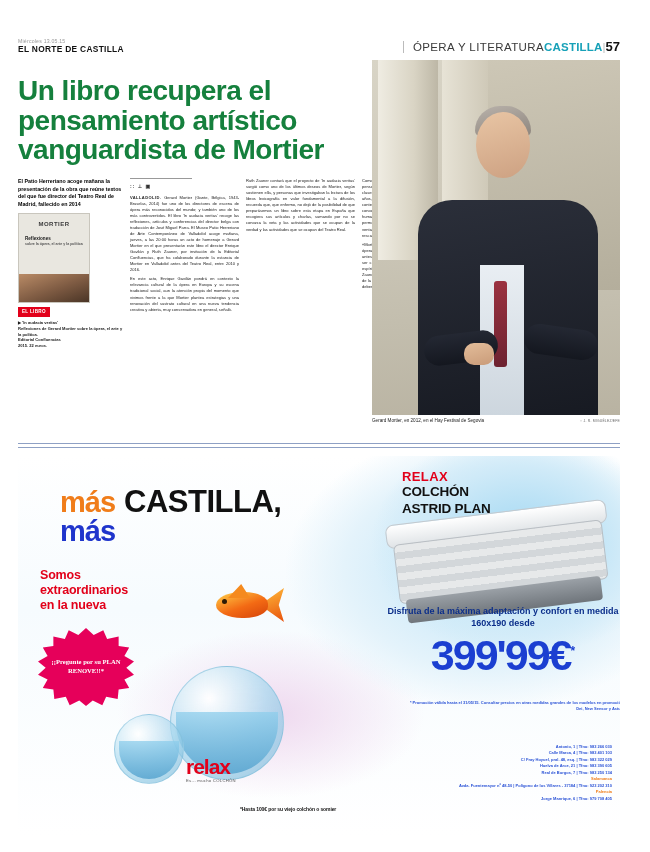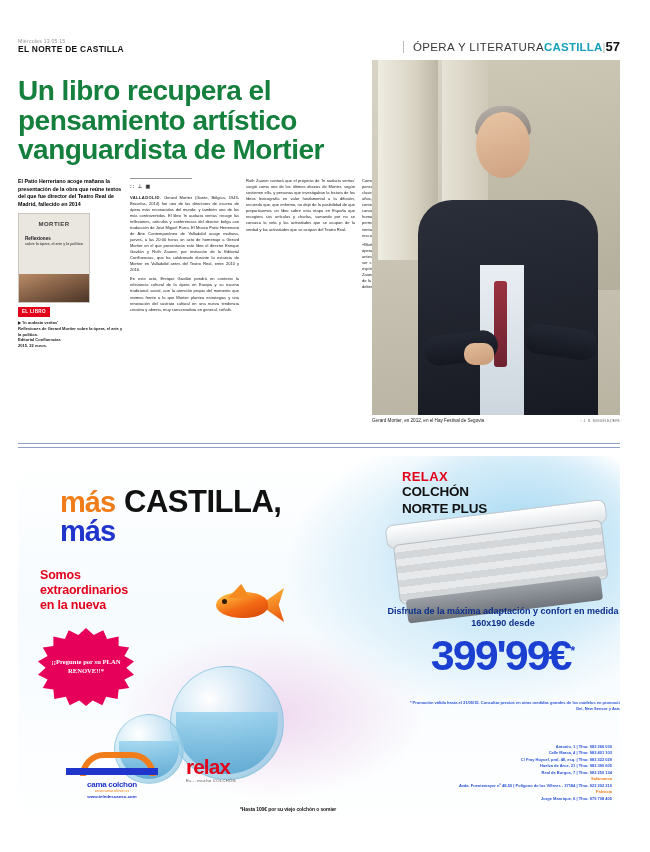--- a/index.html
+++ b/index.html
@@ -293,44 +293,35 @@
     <div class="bowl-big">
         <div class="water"></div>
       </div>
     <div class="bowl-sm">
         <div class="water"></div>
       </div>
 
     <div class="ad-brand">
       <div class="ad-relax">RELAX</div>
       <div class="ad-model">COLCHÓN</div>
-      <div class="ad-model">NORTE PLUS</div>
+      <div class="ad-model">ASTRID PLAN</div>
     </div>
 
     <div class="mattress">
       <div class="mat-top"></div>
       <div class="mat-body"></div>
       <div class="mat-base"></div>
     </div>
 
     <div class="ad-offer">Disfruta de la máxima adaptación y confort en medida 160x190 desde</div>
     <div class="ad-price">
       <span>399'99€</span><sup>*</sup>
     </div>
     <div class="ad-fine">* Promoción válida hasta el 31/05/15. Consultar precios en otras medidas grandes de los modelos en promoción: Vita Dei, New Sensor y Astur Baja.</div>
 
-    <div class="logo-cama">
-      <div class="lc-mark">
-        <div class="lc-arc"></div>
-        <div class="lc-bar"></div>
-      </div>
-      <div class="lc-name">cama colchon</div>
-      <div class="lc-url">www.camacolchon.es</div>
-      <div class="lc-url2">www.teledescanso.com</div>
-    </div>
 
     <div class="logo-relax">
       <div class="lr-name">relax</div>
       <div class="lr-tag">Es... mucho COLCHÓN</div>
     </div>
 
     <div class="ad-stores">
       <div>Antonio, 1 | Tfno: 983 266 030</div>
       <div>Calle Marca, 4 | Tfno: 983 401 103</div>
       <div>C/ Fray Hoyuel, pral. 48, esq. | Tfno: 983 322 029</div>

